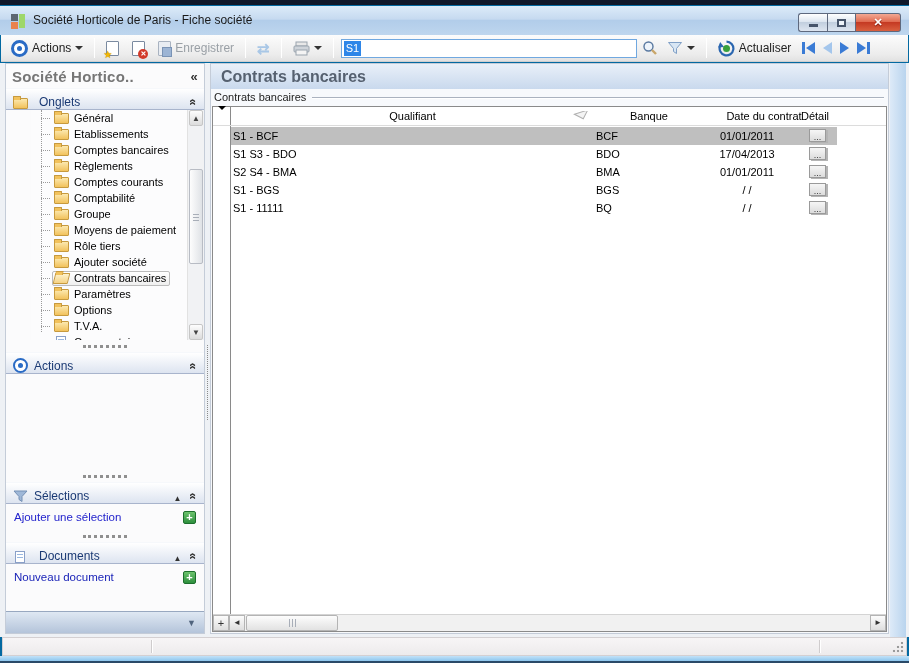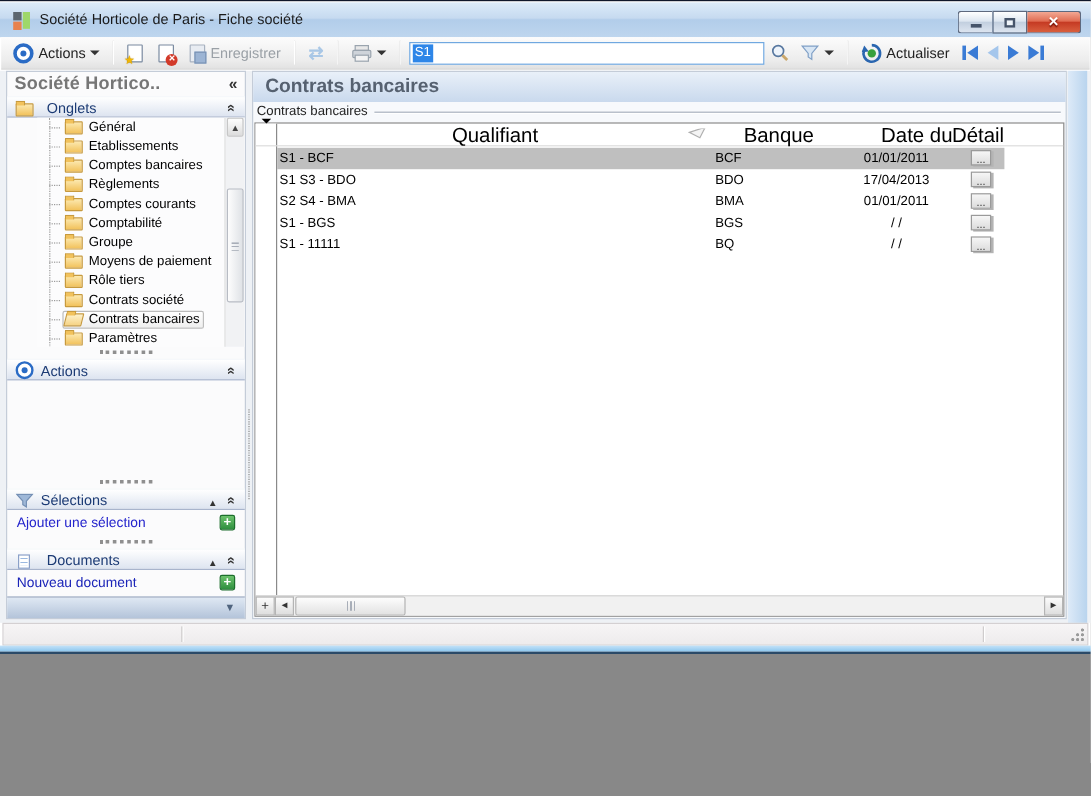--- a/index.html
+++ b/index.html
@@ -1,18 +1,18 @@
 <!DOCTYPE html>
 <html><head>
 <meta charset="utf-8">
 <style>
   * { margin:0; padding:0; box-sizing:border-box; }
   body { font-family:"Liberation Sans", sans-serif; background:#888; }
-  .window{ position:relative; width:909px; height:545px; background:#ffffff;
-           border-top:1px solid #0f172a; overflow:hidden; }
+  .window{ position:relative; width:909px; height:663px; background:#0369a1;
+           border-top:5px solid #0f172a; overflow:hidden; }
 
   
   .titlebar{ position:absolute; left:0; top:1px; right:0; height:29px;
     background:linear-gradient(#dcebf9 0%,#c6daf0 45%,#b2cdea 50%,#bed6ee 100%); }
   .appicon{ position:absolute; left:10px; top:7px; width:16px; height:16px; }
   .appicon i{ position:absolute; display:block; }
   .appicon .sq1{ left:1px; top:1px; width:7px; height:7px; background:#5c6670; }
   .appicon .sq2{ left:9px; top:1px; width:6px; height:14px; background:#9ed76a; }
   .appicon .sq3{ left:1px; top:9px; width:7px; height:7px; background:#e8824e; }
   .wtitle{ position:absolute; left:33px; top:7px; font-size:12px; color:#1a1a1a; }
@@ -145,21 +145,21 @@
     background:linear-gradient(#e9f0f9,#c9d9ed); font-size:16px; font-weight:bold;
     color:#566170; }
   .group-row{ height:16px; display:flex; align-items:center; padding:0 3px; }
   .group-row .glabel{ font-size:11px; color:#222; }
   .group-row .gline{ flex:1; border-top:1px solid #aab2bf; margin-left:6px; margin-right:1px;
     box-shadow:0 1px 0 #fff; }
   .table-panel{ position:absolute; left:1px; right:1px; top:42px; bottom:1px;
     border:1px solid #8a8a8a; background:#fff; }
   .selcol{ position:absolute; left:0; top:0; width:18px; bottom:17px;
     border-right:1px solid #8a8a8a; background:#fff; }
-  .thead{ position:relative; height:19px; border-bottom:1px solid #dcdcdc; font-size:17px;
+  .thead{ position:relative; height:19px; border-bottom:1px solid #dcdcdc; font-size:11px;
     color:#000; }
   .th{ position:absolute; top:0; height:19px; line-height:19px; text-align:center; }
   .th-sel{ left:0; width:18px; }
   .th-sel .dd{ margin:8px auto 0; border-top-color:#000; border-left-width:4px; border-right-width:4px; }
   .th-q{ left:18px; width:363px; }
   .th-sort{ position:absolute; left:360px; top:4px; }
   .th-b{ left:381px; width:110px; }
   .th-d{ left:507px; width:88px; }
   .th-t{ left:579px; width:46px; }
   .tbody{ position:absolute; left:0; right:0; top:20px; bottom:17px; overflow:hidden; }
@@ -387,21 +387,21 @@
               <span class="ic-folder"></span>
             </span>
       <span class="tab-label">Rôle tiers</span>
     </span>
   </div>
         <div class="tree-item">
     <span class="item-box">
       <span class="ic">
               <span class="ic-folder"></span>
             </span>
-      <span class="tab-label">Contrats société</span>
+      <span class="tab-label">Ajouter société</span>
     </span>
   </div>
         <div class="tree-item selected">
     <span class="item-box">
       <span class="ic">
               <span class="ic-folder"></span>
             </span>
       <span class="tab-label">Contrats bancaires</span>
     </span>
   </div>

